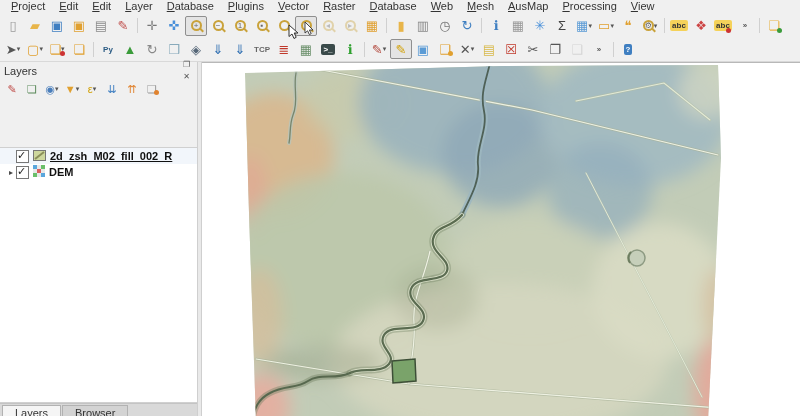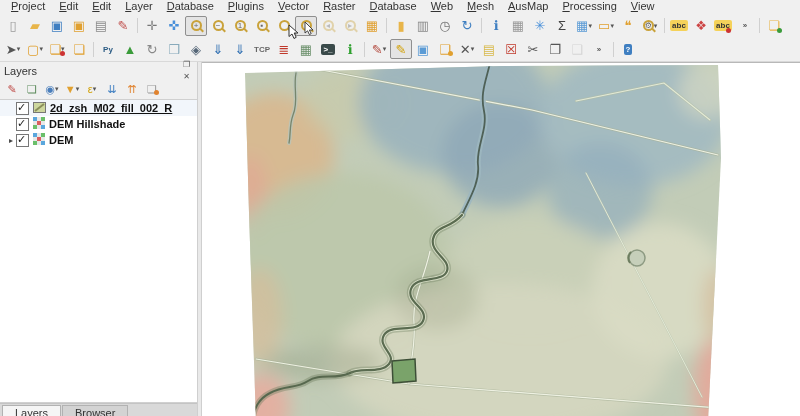--- a/index.html
+++ b/index.html
@@ -28,21 +28,21 @@
   .cursor{position:absolute;left:8px;top:5px;width:10px;height:14px;pointer-events:none;}
   
   .main{display:flex;height:359px;}
   .panel{width:197px;display:flex;flex-direction:column;background:#f0f0f0;}
   .ptitle{height:17px;display:flex;align-items:center;padding:0 4px;}
   .ptitle .t{flex:1;font-size:11px;color:#333;}
   .wbtn{width:13px;height:12px;display:flex;align-items:center;justify-content:center;font-size:8px;color:#555;margin-left:2px;}
   .ptools{height:20px;display:flex;align-items:center;padding:0 2px;}
   .ptools .tbtn{width:18px;height:16px;}
   .ptools .glyph{font-size:11px;line-height:11px;}
-  .llist{flex:1;background:#ffffff;border:1px solid #d0d0d0;border-left:none;border-right:none;overflow:hidden;}
+  .llist{flex:1;background:#ffffff;border:1px solid #d0d0d0;border-left:none;border-right:none;overflow:hidden;margin-top:48px;}
   .lrow{display:flex;align-items:center;height:16px;padding-left:6px;}
   .lrow.sel{background:#f2f6fb;}
   .exp{width:10px;font-size:8px;color:#444;text-align:center;}
   .cb{width:11px;height:11px;border:1px solid #777;background:#fff;margin-right:4px;position:relative;flex:0 0 auto;}
   .cb.checked::after{content:"✓";position:absolute;top:-2px;left:0px;font-size:11px;color:#222;}
   .licon{margin-right:4px;flex:0 0 auto;display:inline-block;}
   .lname{font-size:11px;color:#111;white-space:nowrap;}
   .lname.bold{font-weight:bold;}
   .lname.und{text-decoration:underline;}
   .tabbar{height:17px;background:#d9d9d9;display:flex;align-items:flex-end;padding-left:2px;border-top:1px solid #c4c4c4;}
@@ -348,33 +348,20 @@
         </div>
       <div class="llist">
           <div class="lrow sel">
             <span class="exp"></span>
             <span class="cb checked"></span>
             <span class="licon"><svg width="13" height="11">
                 <rect x="0.5" y="0.5" width="12" height="10" fill="#cdd79e" stroke="#777"></rect>
     <line x1="2" y1="9" x2="11" y2="2" stroke="#8a8f5a" stroke-width="2"></line>
               </svg></span>
             <span class="lname bold und">2d_zsh_M02_fill_002_R</span>
-          </div>
-          <div class="lrow">
-            <span class="exp"></span>
-            <span class="cb checked"></span>
-            <span class="licon"><svg width="12" height="12">
-                <rect width="12" height="12" fill="#e8e8e8"></rect>
-      <rect width="4" height="4" fill="#5aa7dd"></rect>
-                <rect x="8" width="4" height="4" fill="#6abf6a"></rect>
-      <rect x="4" y="4" width="4" height="4" fill="#d95f5f"></rect>
-      <rect y="8" width="4" height="4" fill="#6abf6a"></rect>
-                <rect x="8" y="8" width="4" height="4" fill="#5aa7dd"></rect>
-              </svg></span>
-            <span class="lname bold">DEM Hillshade</span>
           </div>
           <div class="lrow">
             <span class="exp">▸</span>
             <span class="cb checked"></span>
             <span class="licon"><svg width="12" height="12">
                 <rect width="12" height="12" fill="#e8e8e8"></rect>
       <rect width="4" height="4" fill="#5aa7dd"></rect>
                 <rect x="8" width="4" height="4" fill="#6abf6a"></rect>
       <rect x="4" y="4" width="4" height="4" fill="#d95f5f"></rect>
       <rect y="8" width="4" height="4" fill="#6abf6a"></rect>

